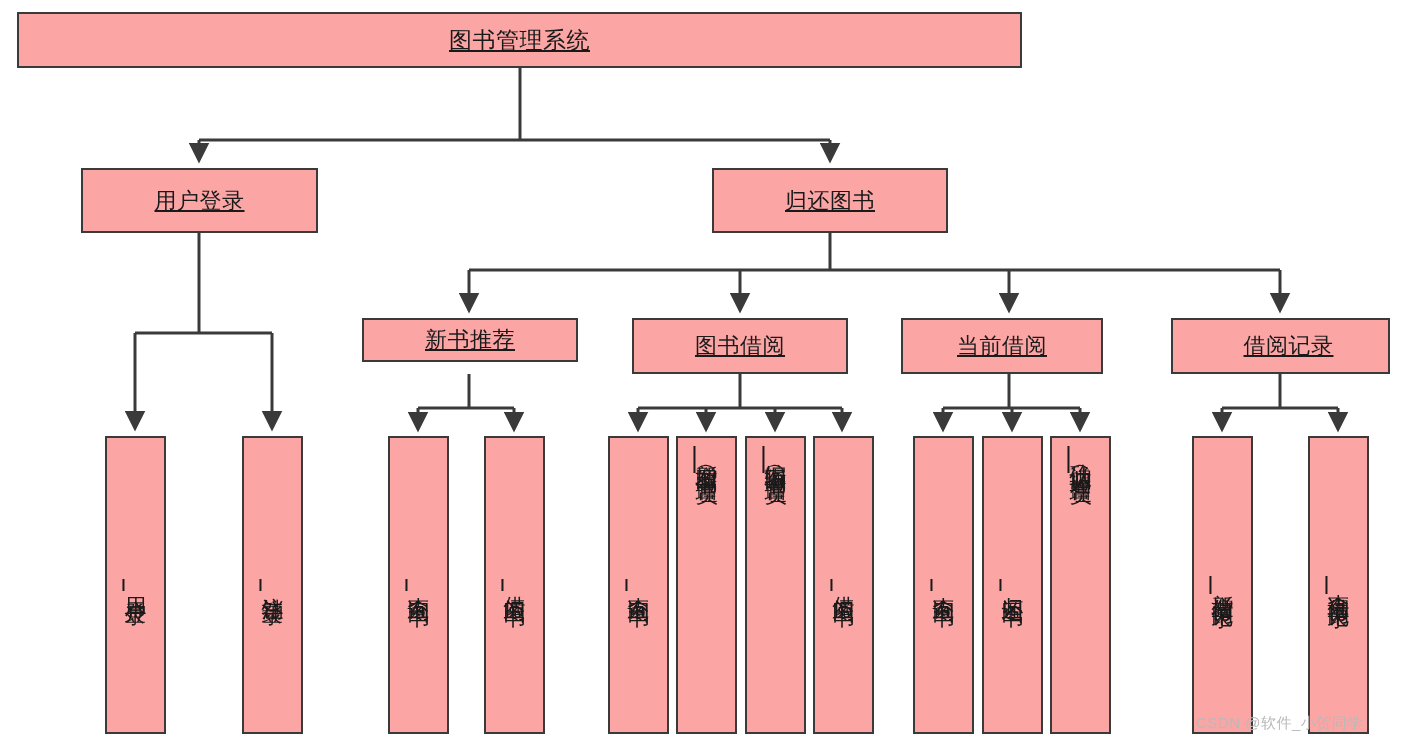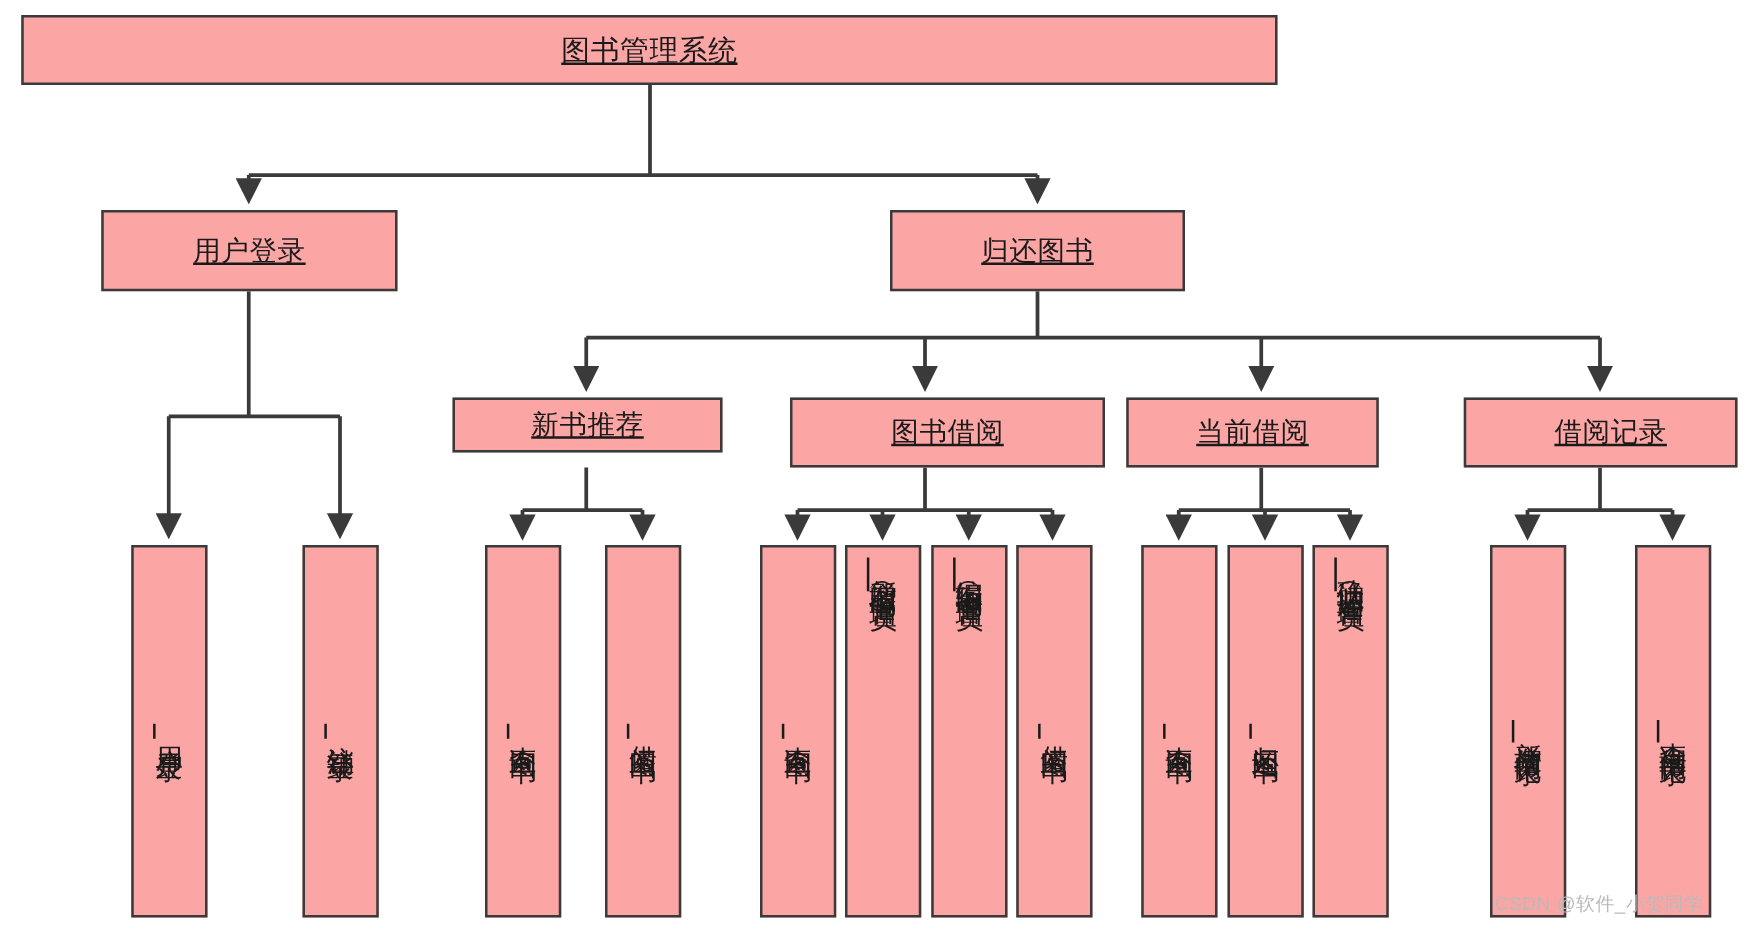--- a/index.html
+++ b/index.html
@@ -137,21 +137,21 @@
   <div class="node" style="left:81px; top:168px; width:237px; height:65px;">
     <span class="node-label">用户登录</span>
   </div>
   <div class="node" style="left:712px; top:168px; width:236px; height:65px;">
     <span class="node-label">归还图书</span>
   </div>
 
   <div class="node" style="left:362px; top:318px; width:216px; height:44px;">
     <span class="node-label">新书推荐</span>
   </div>
-  <div class="node" style="left:632px; top:318px; width:252px; height:56px;">
+  <div class="node" style="left:632px; top:318px; width:216px; height:56px;">
     <span class="node-label">图书借阅</span>
   </div>
   <div class="node" style="left:901px; top:318px; width:202px; height:56px;align-items:center;">
     <span class="node-label">当前借阅</span>
   </div>
   <div class="node" style="left:1171px; top:318px; width:219px; height:56px;padding-left:16px;">
     <span class="node-label">借阅记录</span>
   </div>
 
   <div class="node vertical centered" style="left:105px; top:436px; width:61px; height:298px;">

